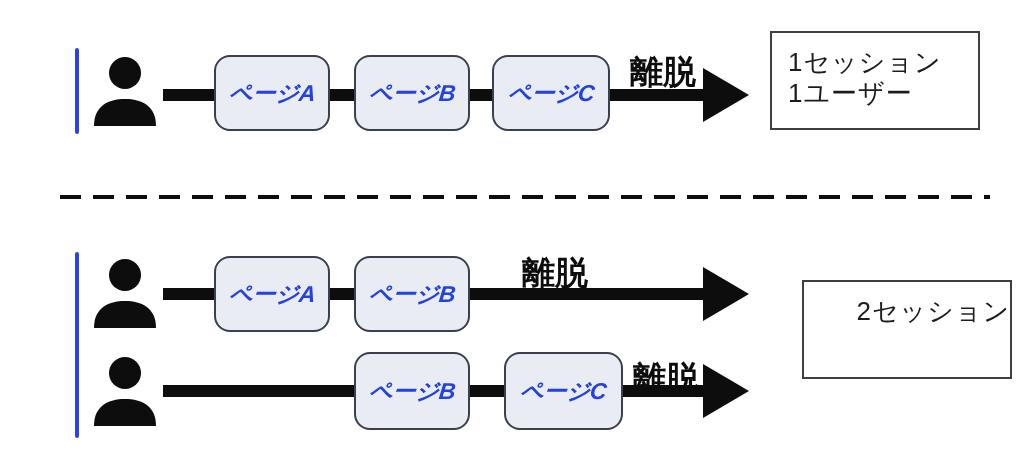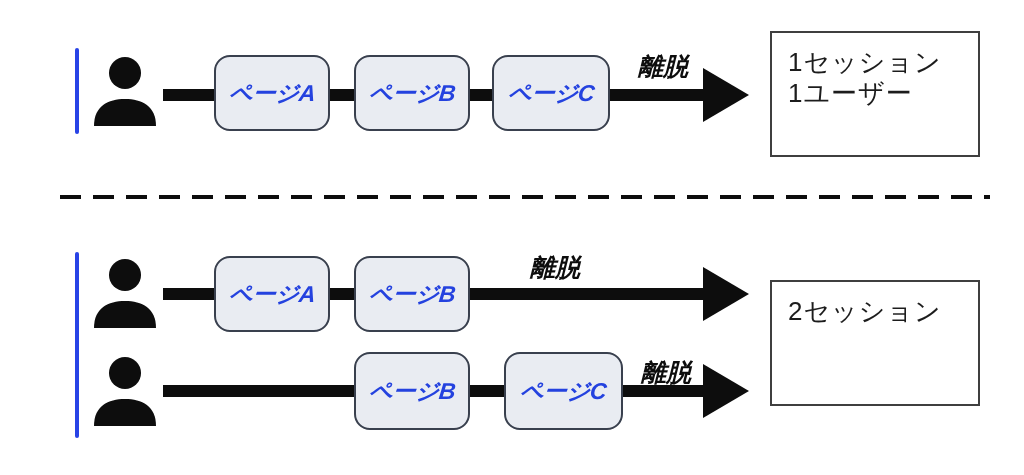--- a/index.html
+++ b/index.html
@@ -53,30 +53,29 @@
     font-weight: bold;
     font-style: italic;
     color: var(--page-blue, #2442df);
     transform: skewX(-6deg);
     white-space: nowrap;
   }
 
   .exit-label {
     width: 80px;
     text-align: center;
-    font-size: 25px;
+    font-size: 33px;
     font-weight: bold;
     color: var(--ink, #0d0d0d);
     white-space: nowrap;
-    font-style: italic;
   }
 
   .stats-box {
     width: 210px;
-    height: 126px;
+    height: 99px;
     box-sizing: border-box;
     background: #ffffff;
     border: 2px solid var(--stats-border, #3f3f3f);
     padding: 14px 0 0 16px;
   }
   .stats-box div {
     font-size: 26px;
     line-height: 31px;
     letter-spacing: 1px;
     color: var(--text, #1c1c1c);
@@ -155,17 +154,17 @@
 
   <div class="abs page-box" style="left:354px; top:352px; height:78px;">
     <span>ページB</span>
   </div>
   <div class="abs page-box" style="left:504px; top:352px; width:119px; height:78px;">
     <span>ページC</span>
   </div>
 
   <div class="abs exit-label" style="left:626px; top:356px;">離脱</div>
 
-  <div class="abs stats-box" style="left:770px; top:280px;">
+  <div class="abs stats-box" style="left:802px; top:280px;text-align:right;">
     <div>2セッション</div>
   </div>
 
 </div>
 
 </body></html>

